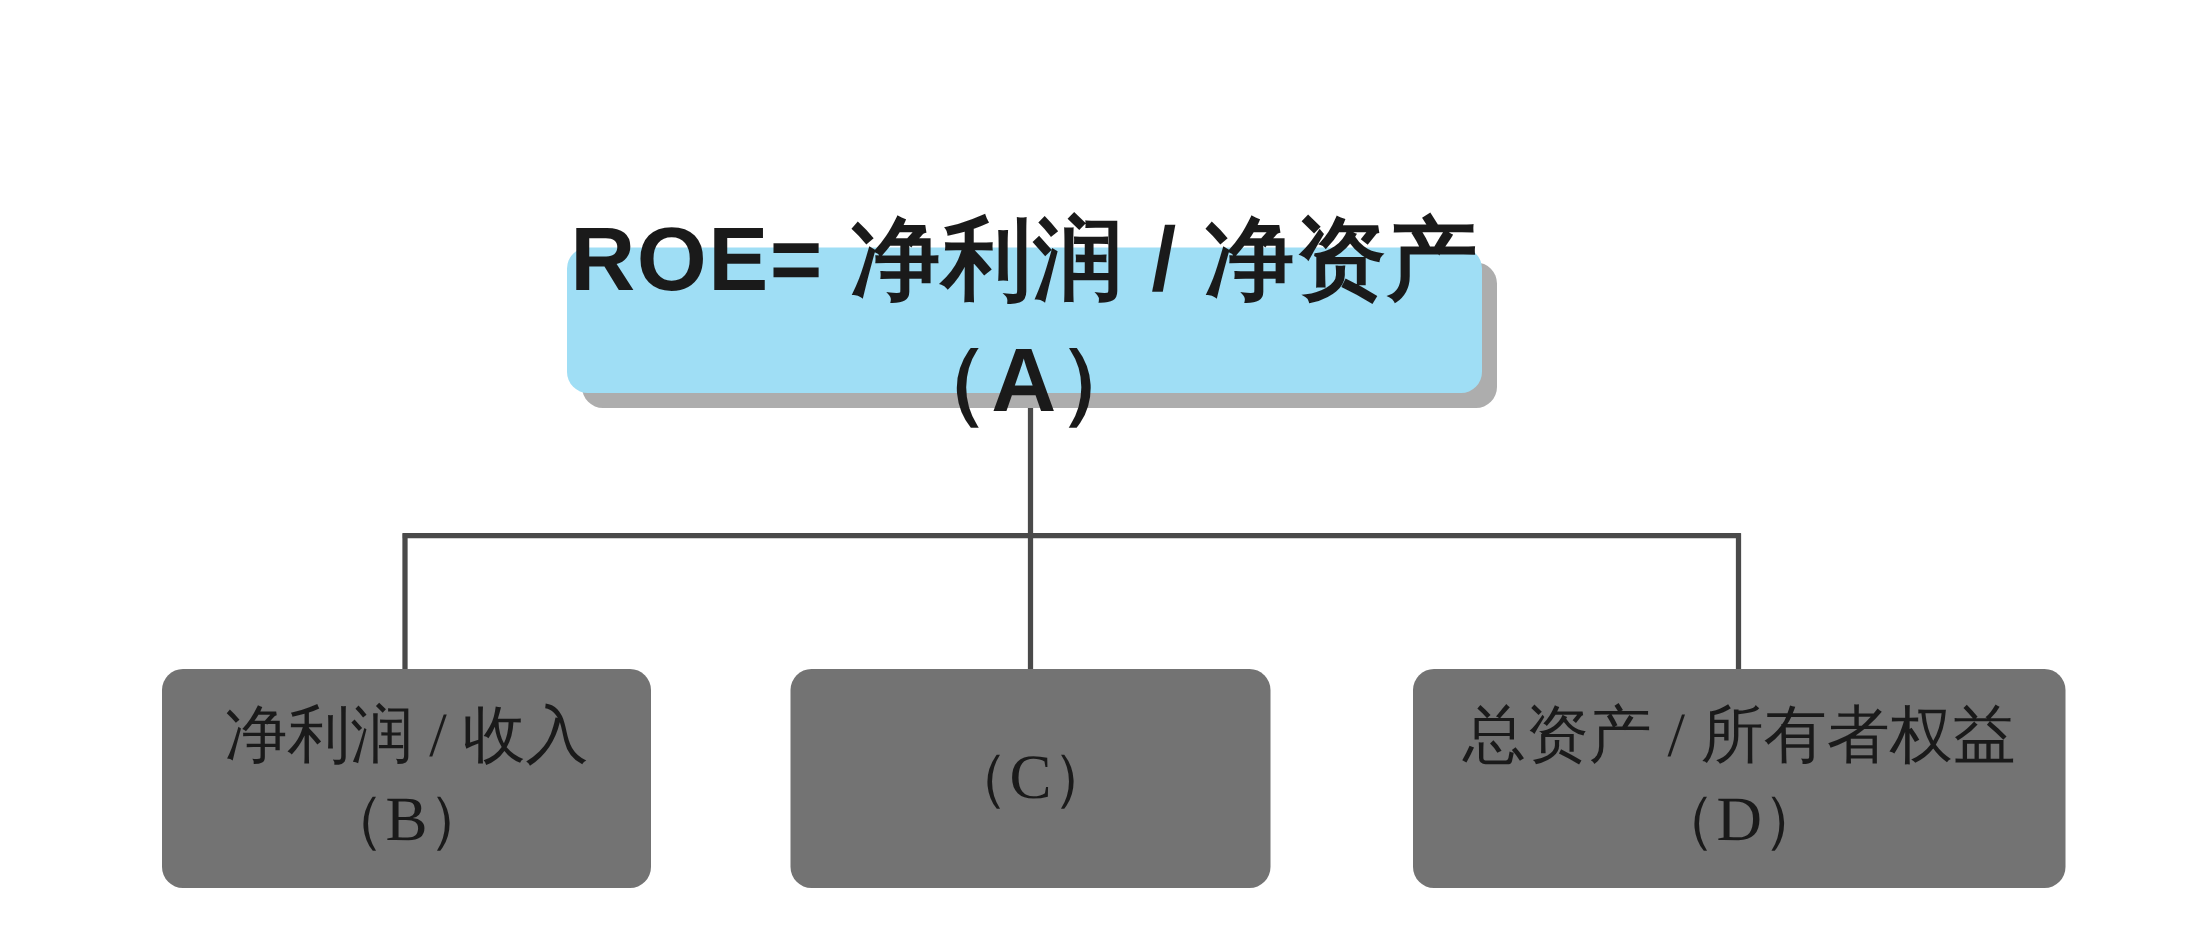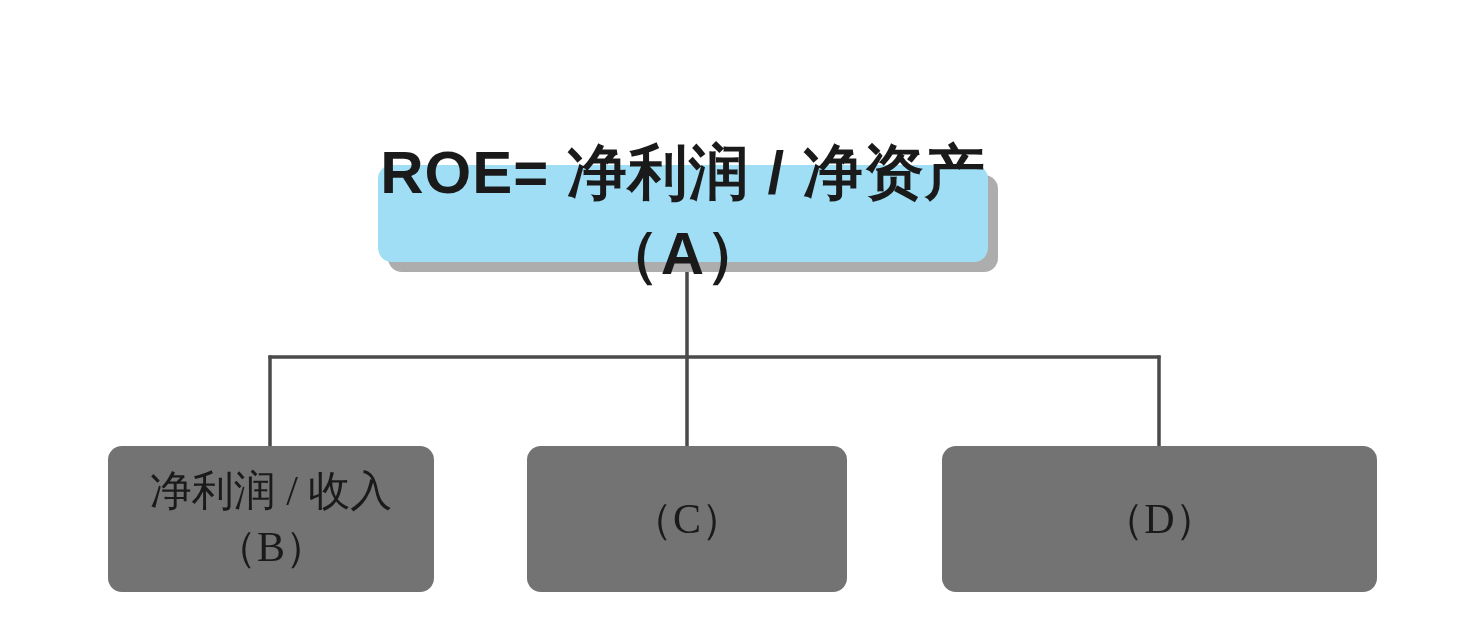--- a/index.html
+++ b/index.html
@@ -81,16 +81,17 @@
   <div class="node child child-b">
     <div>净利润 / 收入</div>
     <div>（B）</div>
   </div>
 
   <div class="node child child-c">
     <div>（C）</div>
   </div>
 
   <div class="node child child-d">
+    <div>总资产 / 所有者权益</div>
     <div>（D）</div>
   </div>
 
 </div>
 
 </body></html>

